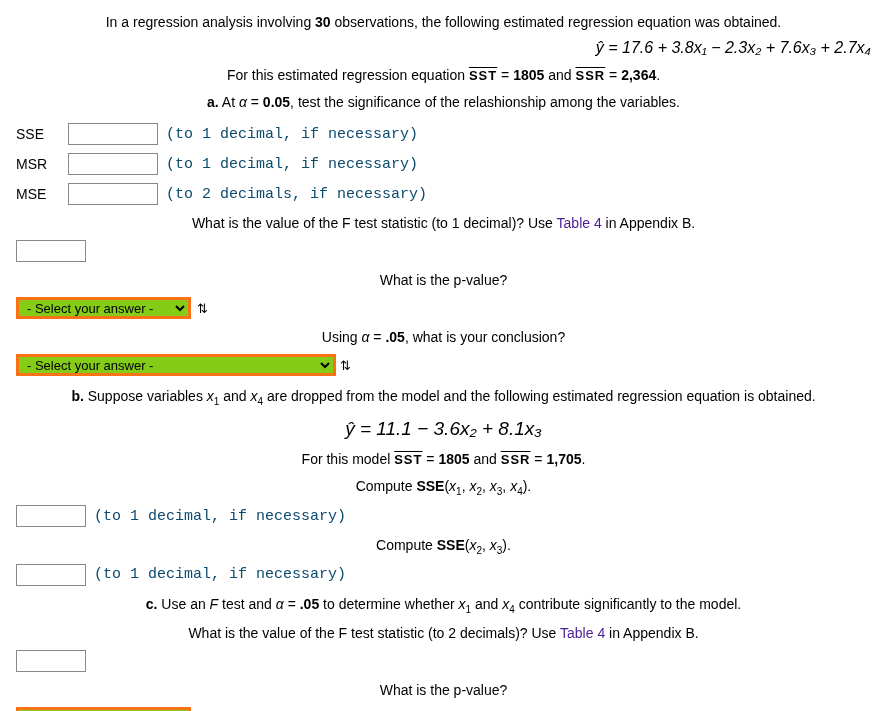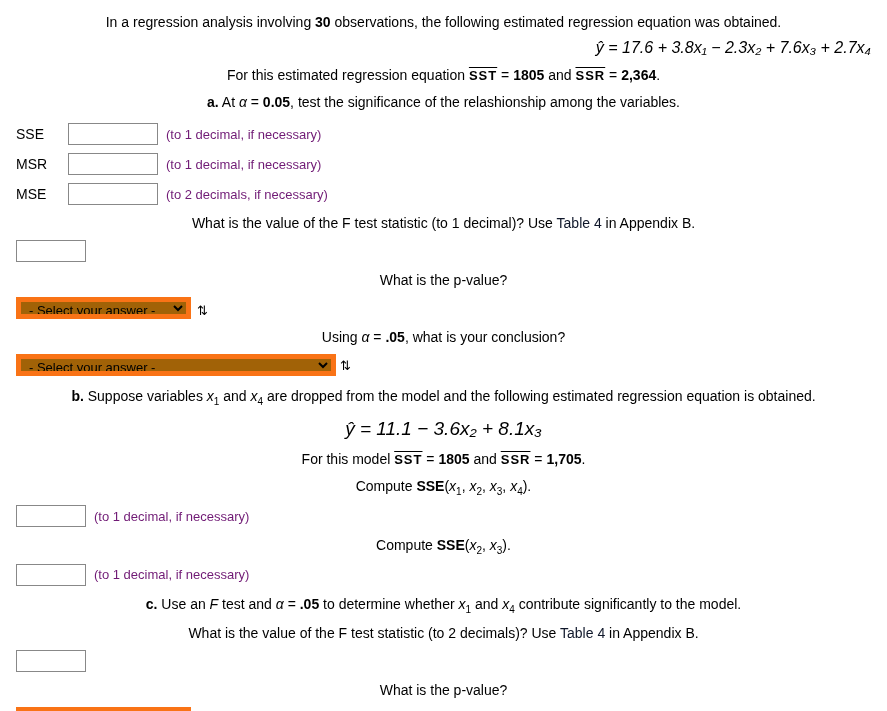--- a/index.html
+++ b/index.html
@@ -39,43 +39,44 @@
       font-size: 13px;
     }
     .text-input-sm {
       width: 70px;
       height: 22px;
       border: 1px solid #888;
       padding: 1px 3px;
       font-size: 13px;
     }
     .input-note {
-      font-size: 13px;
-      color: #701a75;
+      font-size: 15px;
+      color: #0c4a6e;
+      font-family: Liberation Mono, monospace;
     }
     .standalone-input {
       width: 70px;
       height: 22px;
       border: 1px solid #888;
       padding: 1px 3px;
       font-size: 13px;
       display: block;
       margin-bottom: 6px;
     }
     .select-box {
       height: 22px;
-      border: 5px solid #f97316;
+      border: 3px solid #f97316;
       font-size: 13px;
       padding: 0 4px;
-      background: #a16207;
+      background: #84cc16;
       cursor: pointer;
     }
     .select-narrow { width: 175px; }
     .select-wide { width: 320px; }
-    .link { color: #0f172a; text-decoration: none; }
+    .link { color: #4c1d95; text-decoration: none; }
     .part-label { font-weight: bold; }
     sub { font-size: 10px; }
   </style>
 </head>
 <body>
 
 <div class="section line">
   <span>In a regression analysis involving</span>
   <span class="bold"> <span>30</span> </span>
   <span>observations, the following estimated regression equation was obtained.</span>

